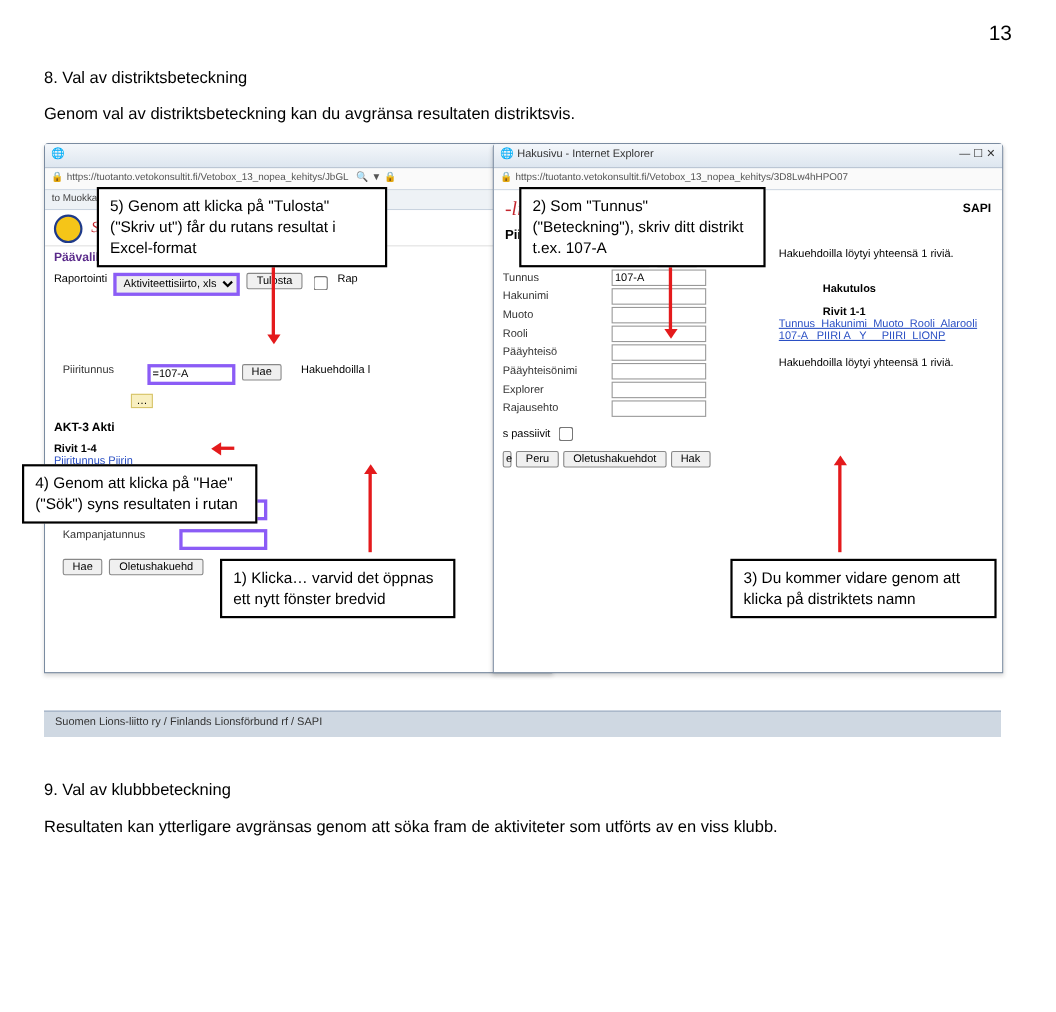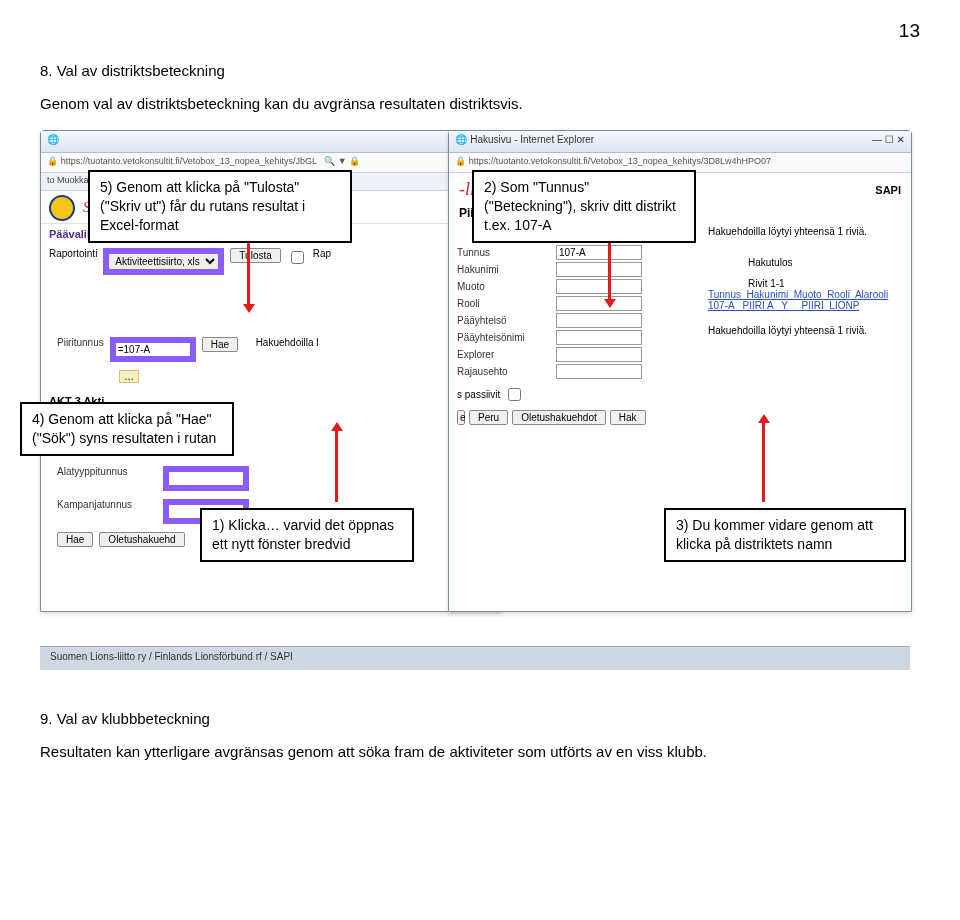--- a/index.html
+++ b/index.html
@@ -106,21 +106,21 @@
     gap: 12px;
   }
   .lc-nav .navitem { font-weight: bold; cursor: pointer; }
   .lc-sub { font-size: 10px; color: #333; padding: 4px 8px; }
   .lc-row {
     display: flex; align-items: flex-start; gap: 6px;
     padding: 4px 8px;
     font-size: 10px;
   }
   .lc-row select, .lc-row input[type=text] {
-    font-size: 10px; padding: 1px 2px; border: 6px solid #8b5cf6;
+    font-size: 10px; padding: 1px 2px; border: 3px solid #8b5cf6;
   }
   .lc-row .btn {
     display: inline-block; padding: 1px 8px;
     border: 1px solid #888; background: #f0f0f0;
     border-radius: 2px;
     font-size: 10px;
   }
   .lc-block {
     padding: 4px 8px;
   }
@@ -160,21 +160,21 @@
     display: inline-block; padding: 1px 8px;
     border: 1px solid #888; background: #f0f0f0;
     border-radius: 2px;
     font-size: 10px;
   }
   .rc-form .check-row { display:flex; align-items:center; gap:4px; margin-top:6px; }
   .rc-form .bottom-btns { display:flex; gap:4px; margin-top:6px; }
   .rc-side {
     padding: 4px 8px; flex: 1;
   }
-  .rc-side .hl { font-weight: normal; padding-left: 40px; }
+  .rc-side .hl { font-weight: bold; padding-left: 40px; }
 
   .footer-bar {
     position: absolute;
     left: 0; bottom: 0; width: 870px; height: 24px;
     background: #cfd8e2;
     border-top: 1px solid #9aabc0;
     font-size: 10px;
     color: #333;
     padding: 4px 10px;
     box-sizing: border-box;
@@ -263,21 +263,21 @@
         <span class="btn">Tulosta</span>
         <input type="checkbox" style="">
         <span>Rap</span>
       </div>
 
       <div style="height:50px"></div>
 
       <div class="lc-block">
         <div class="lc-row">
           <span class="lbl">Piiritunnus</span>
-          <input type="text" style="width: 70px;" value="=107-A">
+          <input type="text" style="width: 70px; margin-left: 24px;" value="=107-A">
           <span class="btn">Hae</span>
           &nbsp;&nbsp;
           <span>Hakuehdoilla l</span>
         </div>
         <div class="lc-row">
           <span style="width:56px"></span>
           <span class="dotlink">…</span>
         </div>
       </div>
 
@@ -388,21 +388,21 @@
           <div>Hakuehdoilla löytyi yhteensä 1 riviä.</div>
         </div>
       </div>
     </div>
   </div>
 
   <div class="footer-bar">Suomen Lions-liitto ry / Finlands Lionsförbund rf / SAPI</div>
 
   <div class="callout" style="left:48px; top:40px; width:240px">5) Genom att klicka på "Tulosta" ("Skriv ut") får du rutans resultat i Excel-format</div>
   <div class="callout" style="left:432px; top:40px; width:200px">2) Som "Tunnus" ("Beteckning"), skriv ditt distrikt t.ex. 107-A</div>
-  <div class="callout" style="left:-20px; top:272px; width:190px">4) Genom att klicka på "Hae" ("Sök") syns resultaten i rutan</div>
+  <div class="callout" style="left:-20px; top:292px; width:190px">4) Genom att klicka på "Hae" ("Sök") syns resultaten i rutan</div>
   <div class="callout" style="left:160px; top:378px; width:190px">1) Klicka… varvid det öppnas ett nytt fönster bredvid</div>
   <div class="callout" style="left:624px; top:378px; width:218px">3) Du kommer vidare genom att klicka på distriktets namn</div>
 
   <div class="arrow-v arrow-down" style="left:207px; top:110px; height:65px"></div>
 
   <div class="arrow-v arrow-down" style="left:568px; top:110px; height:60px"></div>
 
   <div class="arrow-h arrow-left" style="left:160px; top:276px; width:13px"></div>
 
   <div class="arrow-v arrow-up" style="left:295px; top:300px; height:72px"></div>

